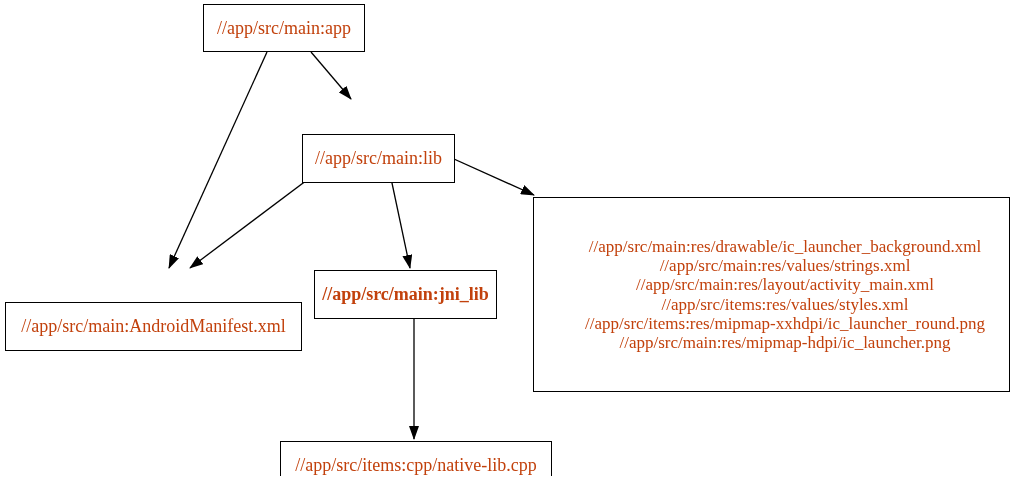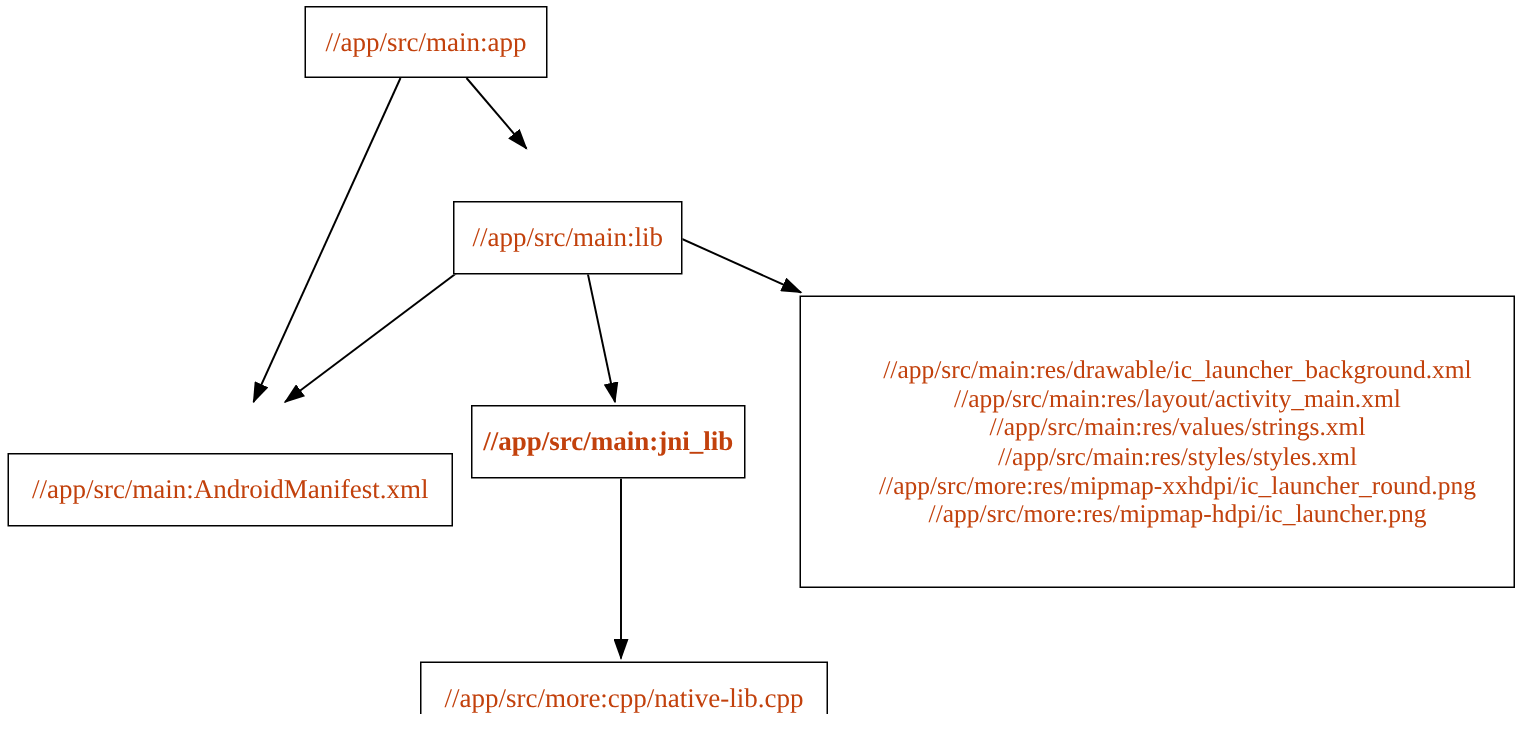--- a/index.html
+++ b/index.html
@@ -79,24 +79,24 @@
   <div class="node" id="node-manifest">
     <span>//app/src/main:AndroidManifest.xml</span>
   </div>
 
   <div class="node" id="node-jni-lib">
     <span>//app/src/main:jni_lib</span>
   </div>
 
   <div class="node multiline" id="node-res-group">
     <span>//app/src/main:res/drawable/ic_launcher_background.xml</span>
+    <span>//app/src/main:res/values/strings.xml</span>
     <span>//app/src/main:res/layout/activity_main.xml</span>
-    <span>//app/src/main:res/values/strings.xml</span>
-    <span>//app/src/main:res/styles/styles.xml</span>
-    <span>//app/src/more:res/mipmap-xxhdpi/ic_launcher_round.png</span>
-    <span>//app/src/more:res/mipmap-hdpi/ic_launcher.png</span>
+    <span>//app/src/items:res/values/styles.xml</span>
+    <span>//app/src/items:res/mipmap-xxhdpi/ic_launcher_round.png</span>
+    <span>//app/src/main:res/mipmap-hdpi/ic_launcher.png</span>
   </div>
 
   <div class="node" id="node-native-cpp">
-    <span>//app/src/more:cpp/native-lib.cpp</span>
+    <span>//app/src/items:cpp/native-lib.cpp</span>
   </div>
 
 </div>
 
 </body></html>

